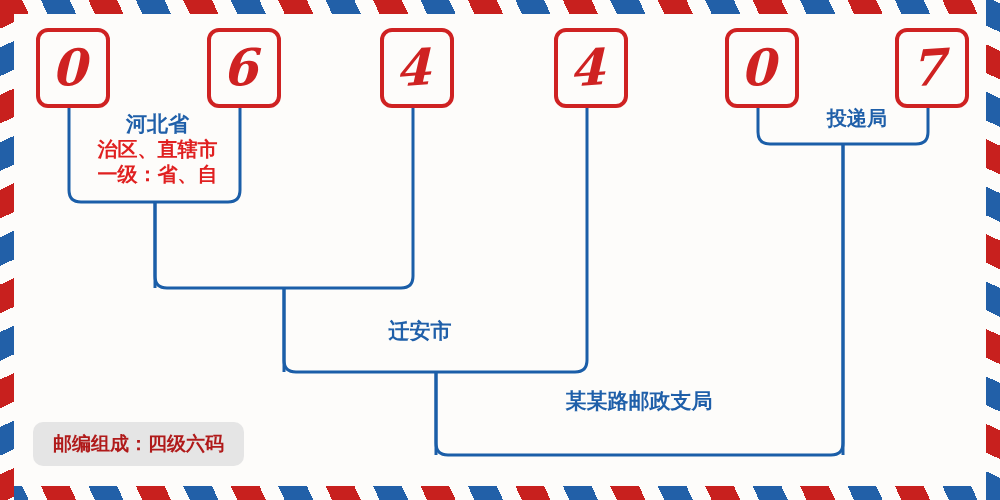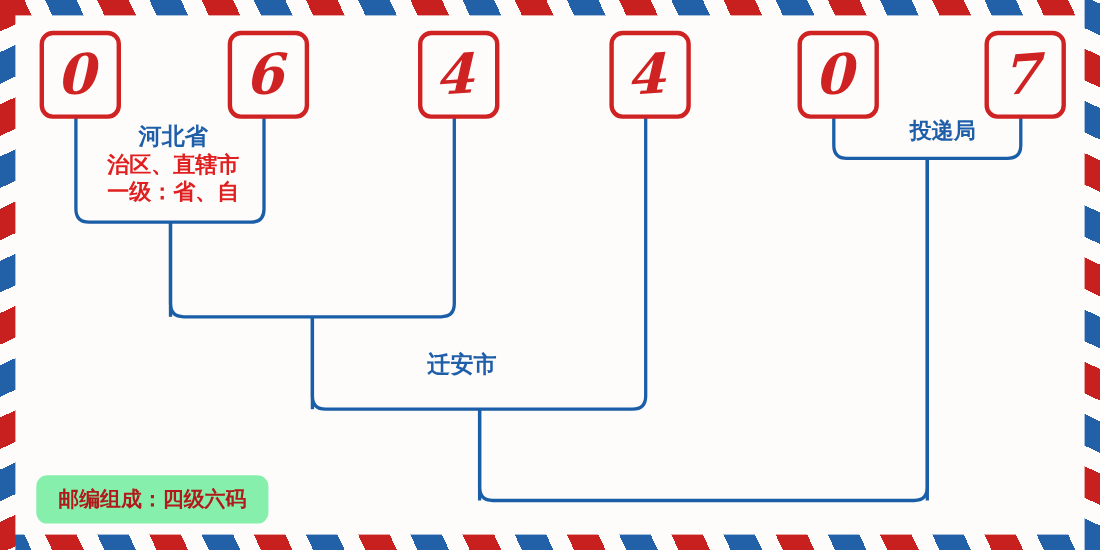--- a/index.html
+++ b/index.html
@@ -105,23 +105,23 @@
     color:#1f5fa9;
     font-weight:bold;
     font-size:20px;
     font-family:"DejaVu Serif","Liberation Serif",serif;
     white-space:nowrap;
   }
 
   
   .footer-chip{
     position:absolute;
-    left:33px;top:432px;
+    left:33px;top:422px;
     padding:9px 20px;
-    background:#86efac;
+    background:#e5e5e5;
     border-radius:10px;
     z-index:15;
   }
   .footer-chip-text{
     color:#b01a1a;
     font-weight:bold;
     font-size:19px;
     font-family:"DejaVu Serif","Liberation Serif",serif;
     white-space:nowrap;
   }
@@ -183,19 +183,20 @@
   <div class="label-block" style="left:777px;top:106px;width:160px;">
     <div class="label-only">投递局</div>
   </div>
 
 
   <div class="label-block" style="left:280px;top:307px;width:280px;margin-top:11px;">
     <div class="label-title">迁安市</div>
   </div>
 
   <div class="label-block" style="left:448px;top:388px;width:382px;">
+    <div class="label-title">某某路邮政支局</div>
   </div>
 
   <div class="footer-chip">
     <span class="footer-chip-text">邮编组成：四级六码</span>
   </div>
 
 </div>
 
 </body></html>

